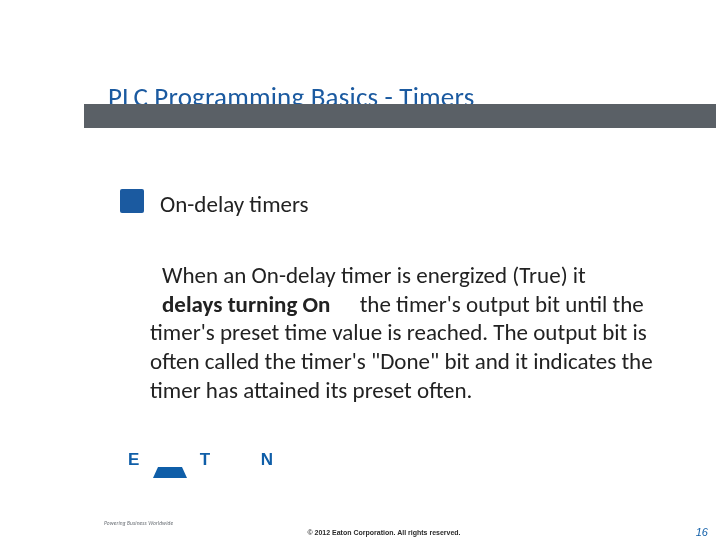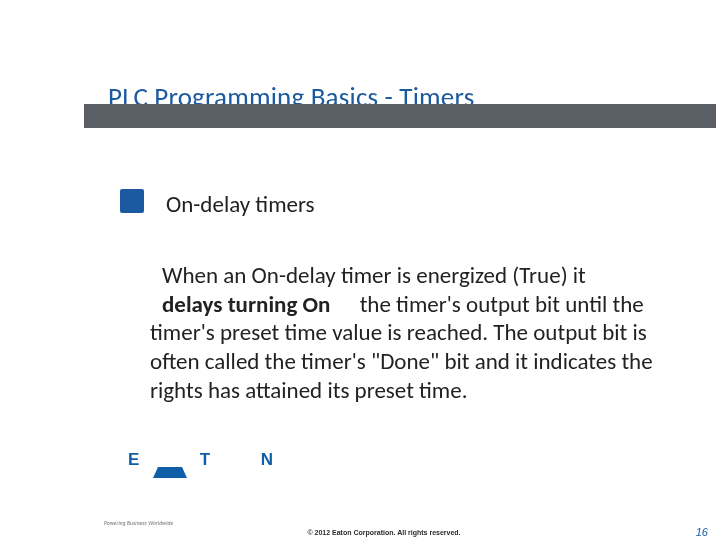--- a/index.html
+++ b/index.html
@@ -2,21 +2,21 @@
 <html><head>
 <meta charset="utf-8">
 <style>
   * { margin: 0; padding: 12px; box-sizing: border-box; }
   html, body { width: 720px; height: 540px; background: #fff; font-family: Calibri, "Segoe UI", Arial, sans-serif; position: relative; overflow: hidden; }
   .slide { width: 720px; height: 540px; position: relative; }
   .title-block { position: absolute; left: 60px; top: 32px; right: 40px; }
   .title-text { color: #1b5aa0; font-size: 27px; font-weight: 400; letter-spacing: 0.2px; }
   .title-rule { position: absolute; left: 60px; right: 28px; top: 80px; height: 4px; background: #5a6066; }
   .body { position: absolute; left: 72px; top: 130px; right: 60px; color: #222; }
-  .bullet-row { display: flex; align-items: flex-start; gap: 10px; margin-bottom: 6px; }
+  .bullet-row { display: flex; align-items: flex-start; gap: 4px; margin-bottom: 6px; }
   .bullet-dot { width: 7px; height: 7px; background: #1b5aa0; border-radius: 2px; margin-top: 11px; flex: 0 0 auto; }
   .bullet-text { font-size: 23px; line-height: 1.25; }
   .body-para { font-size: 23px; line-height: 1.25; margin-left: 30px; max-width: 560px; }
   .body-para b { font-weight: 700; }
   .logo { position: absolute; left: 56px; bottom: 14px; display: flex; flex-direction: column; align-items: flex-start; }
   .logo-mark { display: flex; align-items: center; gap: 0; }
   .logo-text { font-family: Arial, sans-serif; font-weight: 900; color: #0f5ea8; font-size: 17px; letter-spacing: 0.5px; display: flex; align-items: center; }
   .logo-dot-wrap { display:inline-flex; width: 14px; height: 14px; background:#0f5ea8; border-radius:50%; align-items:center; justify-content:center; margin:0 1px; }
   .logo-dot-bar { width: 8px; height: 2px; background:#fff; }
   .logo-tagline { font-size: 5.5px; color: #6b7076; font-style: italic; letter-spacing: 0.1px; margin-top: 2px; }
@@ -32,21 +32,21 @@
     <div class="title-text">PLC Programming Basics - Timers</div>
   </div>
   <div class="title-rule"></div>
 
   <div class="body">
     <div class="bullet-row">
       <div class="bullet-dot"></div>
       <div class="bullet-text">On-delay timers</div>
     </div>
     <div class="body-para">
-      <span>When an On-delay timer is energized (True) it </span><b>delays turning On</b><span> the timer's output bit until the timer's preset time value is reached.  The output bit is often called the timer's "Done" bit and it indicates the rights has attained its preset time.</span>
+      <span>When an On-delay timer is energized (True) it </span><b>delays turning On</b><span> the timer's output bit until the timer's preset time value is reached.  The output bit is often called the timer's "Done" bit and it indicates the timer has attained its preset often.</span>
     </div>
   </div>
 
   <div class="logo">
     <div class="logo-mark">
       <span class="logo-text">
         <span>E</span>
           <span style="display:inline-block;width:0;height:0;border-left:5px solid transparent;border-right:5px solid transparent;border-bottom:11px solid #0f5ea8;margin:0 1px;"></span>
           <span>T</span>
           <span class="logo-dot-wrap">

